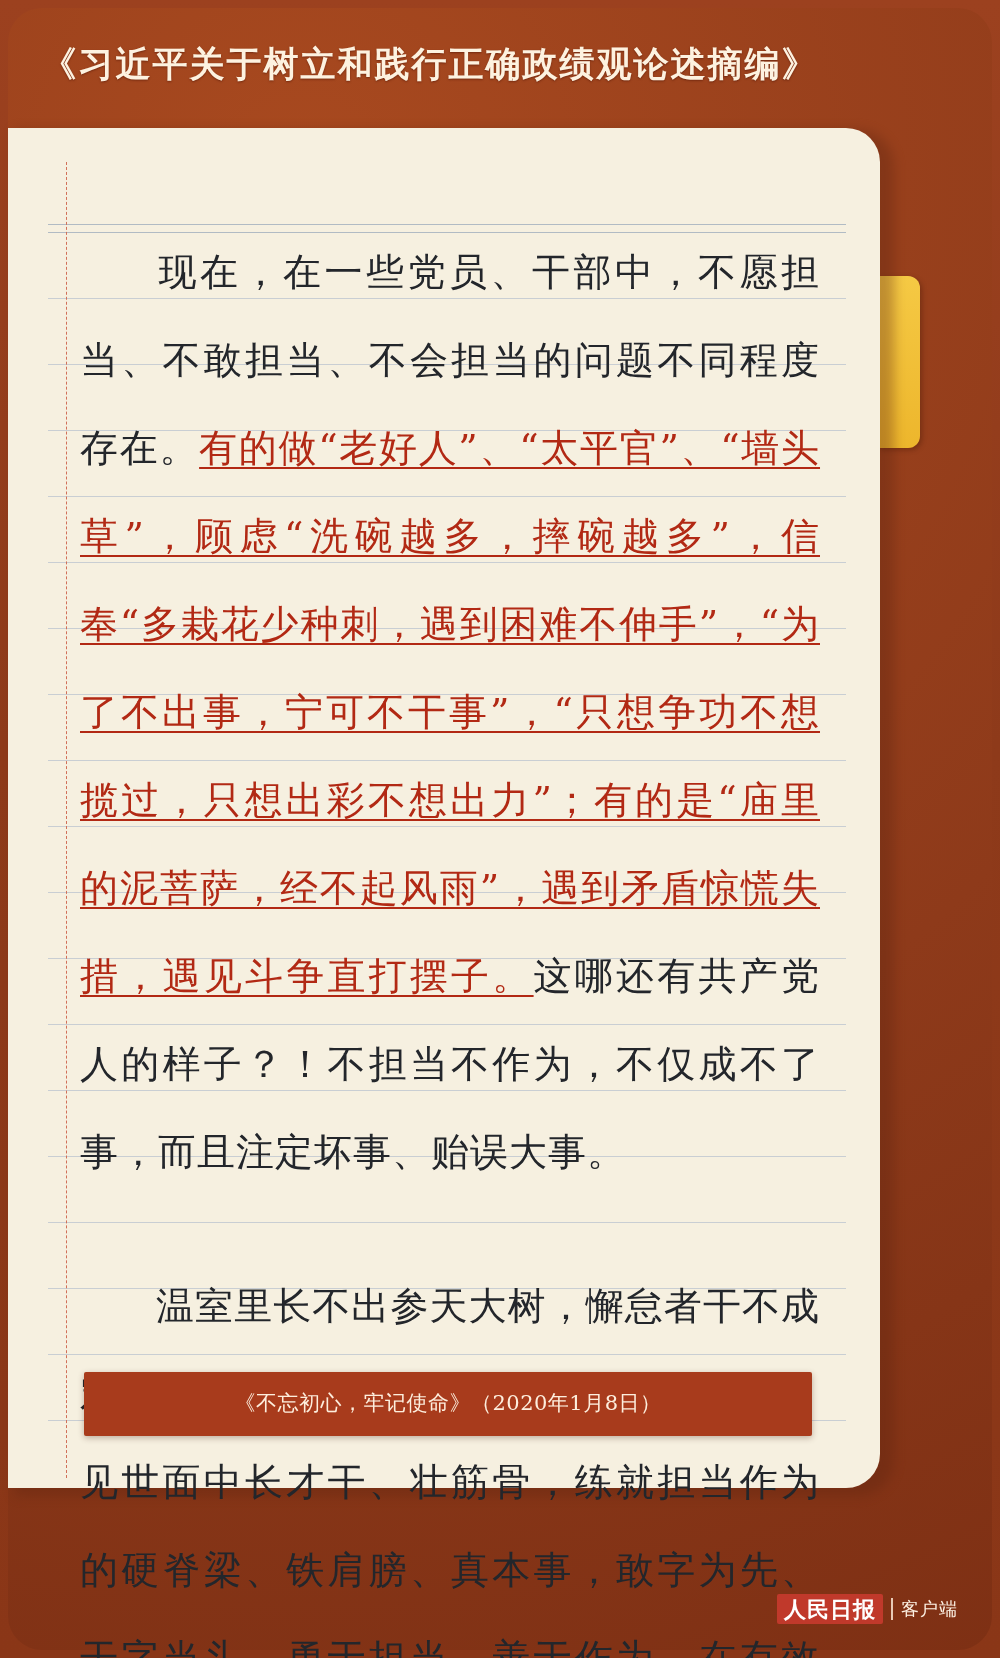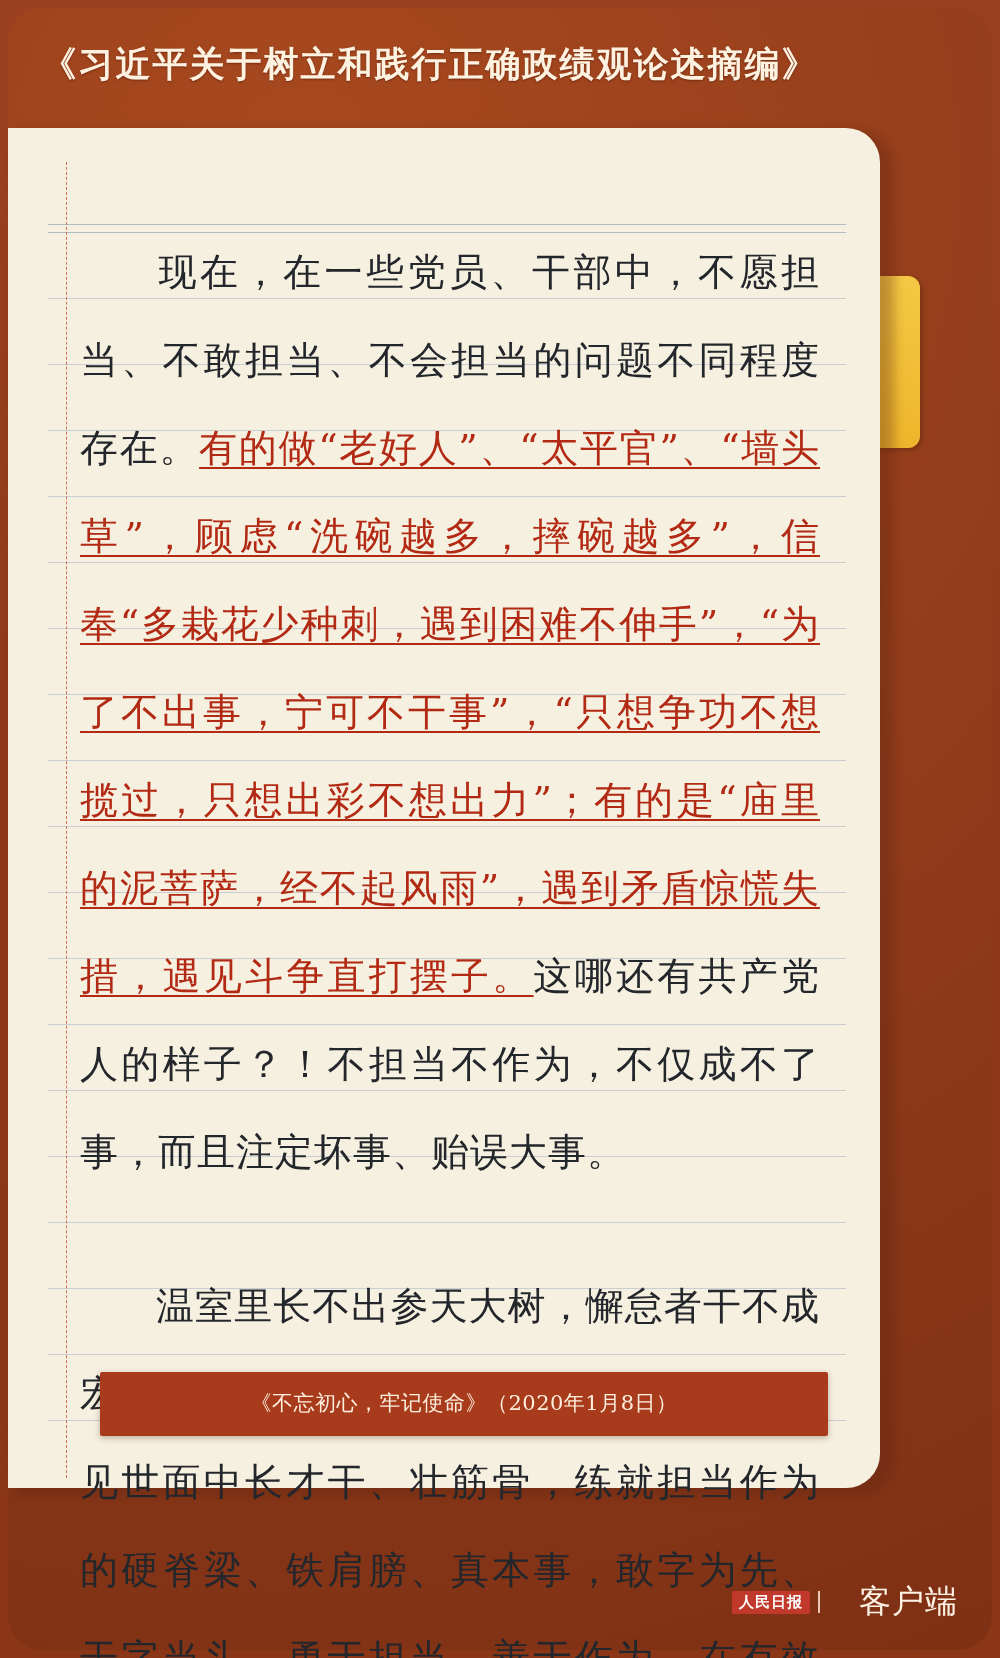--- a/index.html
+++ b/index.html
@@ -137,21 +137,21 @@
     height: 172px;
     background: linear-gradient(180deg,#f5c944,#edb62c);
     border-radius: 0 12px 12px 0;
     z-index: 2;
     box-shadow: 2px 2px 5px rgba(60,20,5,.35);
   }
 
   
   .source {
     position: absolute;
-    left: 100px;
+    left: 84px;
     top: 1372px;
     width: 708px;
     padding: 14px 10px 16px;
     background: #a83b1c;
     color: #fdeedd;
     z-index: 8;
     text-align: center;
     border-radius: 2px;
     font-family: "DejaVu Serif", serif;
     box-shadow: 0 2px 6px rgba(60,20,5,.3);
@@ -163,41 +163,40 @@
     position: absolute;
     right: 42px;
     bottom: 34px;
     display: flex;
     align-items: center;
     z-index: 8;
   }
   .logo-mark {
     font-family: "DejaVu Serif", serif;
     font-weight: 700;
-    font-size: 15px;
+    font-size: 22px;
     color: #fff;
     background: #c0392b;
     padding: 4px 7px;
     letter-spacing: 1px;
     line-height: 1;
     border-radius: 2px;
   }
   .logo-sep {
     width: 2px;
     height: 22px;
     background: #f3dcc8;
     margin: 0 8px;
     opacity:.9;
   }
   .logo-text {
     font-family: Liberation Sans, sans-serif;
-    font-size: 32px;
+    font-size: 18px;
     color: #fdf2e4;
     letter-spacing: 1px;
-    margin-left: 31px;
   }
 </style>
 </head>
 <body>
 
 <div class="poster">
 
   <div class="header">
     <div class="header-title">《习近平关于树立和践行正确政绩观论述摘编》</div>
   </div>

